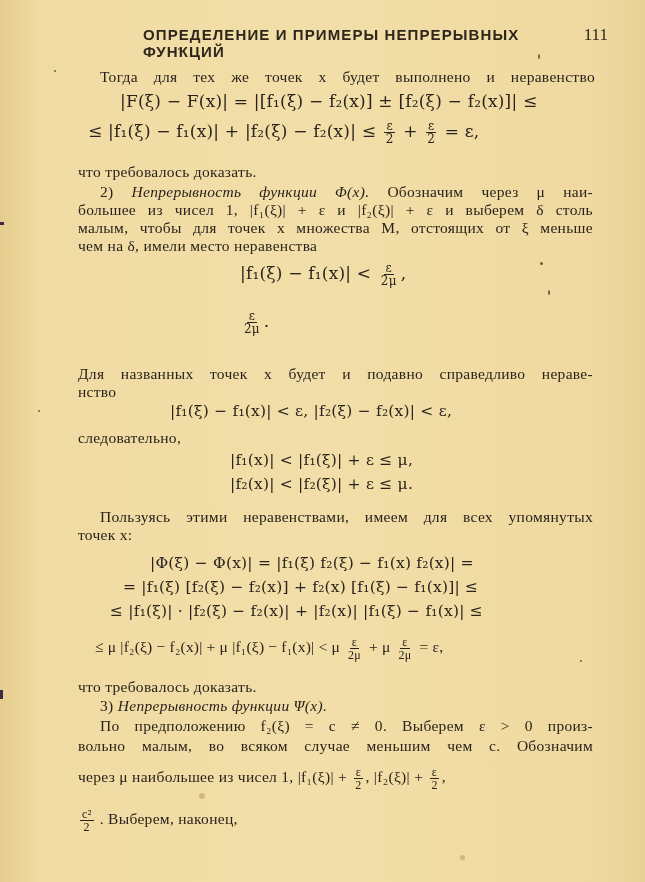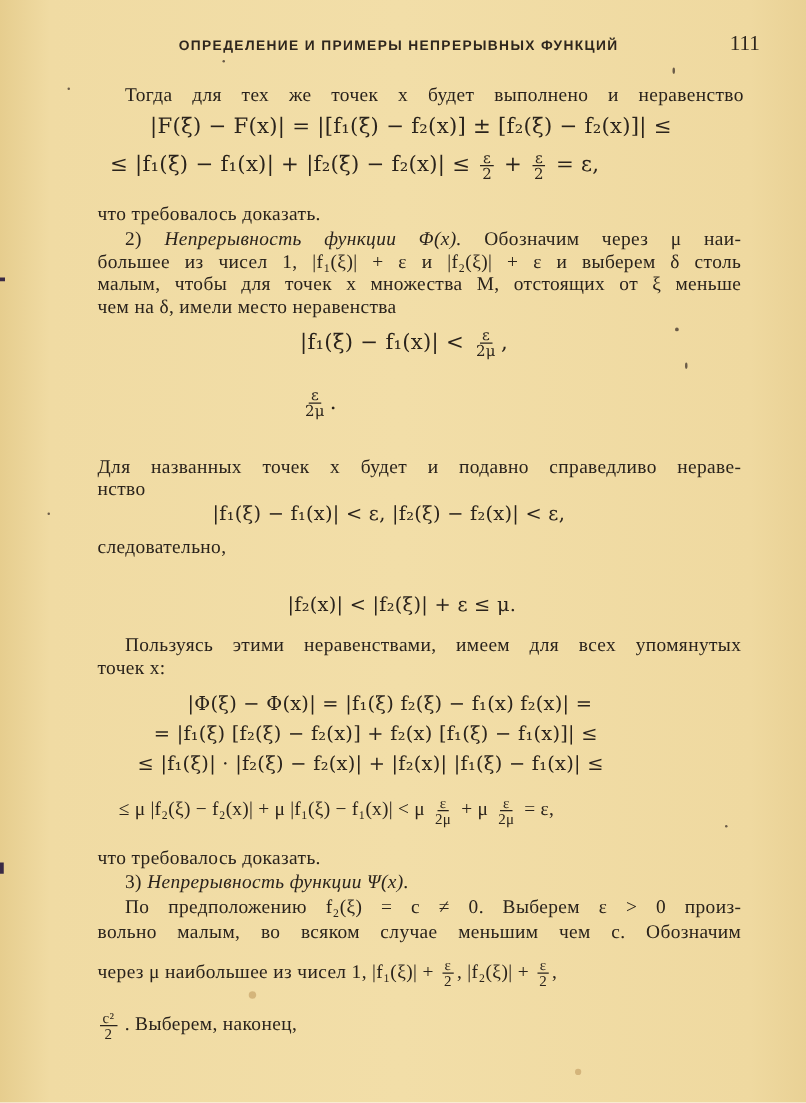--- a/index.html
+++ b/index.html
@@ -11,21 +11,21 @@
     color: #2a231c;
     position: relative;
   }
   .page { position: absolute; left: 0; top: 0; width: 645px; height: 882px; }
   .running-head {
     position: absolute; left: 143px; top: 25px; width: 465px; height: 20px;
     display: flex; justify-content: space-between; align-items: baseline;
   }
   .rh-title {
     font-family: "Liberation Sans", sans-serif; font-weight: bold;
-    font-size: 11px; letter-spacing: 1.1px; color: #2e261d;
+    font-size: 15px; letter-spacing: 1.1px; color: #2e261d;
   }
   .rh-num { font-family: "Liberation Serif", serif; font-size: 17px; color: #2e261d; }
   .line {
     position: absolute; font-size: 15.5px; white-space: nowrap; line-height: 18px;
     letter-spacing: 0.3px;
   }
   .text { left: 78px; width: 515px; text-align: justify; text-align-last: justify; }
   .text.last { text-align-last: left; }
   .indent { left: 100px; width: 493px; }
   .formula {
@@ -94,20 +94,21 @@
         <span class="num">ε</span>
         <span class="den">2μ</span>
       </span><span>.</span>
   </div>
 
   <div class="line text" style="top:365px;">Для названных точек x будет и подавно справедливо нераве-</div>
   <div class="line text last" style="top:383px;">нство</div>
   <div class="formula small" style="left:170px;top:400px;">|f₁(ξ) − f₁(x)| &lt; ε,   |f₂(ξ) − f₂(x)| &lt; ε,</div>
 
   <div class="line text last" style="top:429px;">следовательно,</div>
+  <div class="formula small" style="left:230px;top:449px;">|f₁(x)| &lt; |f₁(ξ)| + ε ≤ μ,</div>
   <div class="formula small" style="left:230px;top:473px;">|f₂(x)| &lt; |f₂(ξ)| + ε ≤ μ.</div>
 
   <div class="line indent" style="top:508px;text-align:justify;text-align-last:justify;">Пользуясь этими неравенствами, имеем для всех упомянутых</div>
   <div class="line text last" style="top:526px;">точек x:</div>
 
   <div class="formula small" style="left:150px;top:552px;">|Φ(ξ) − Φ(x)| = |f₁(ξ) f₂(ξ) − f₁(x) f₂(x)| =</div>
   <div class="formula small" style="left:123px;top:576px;text-align:center;">= |f₁(ξ) [f₂(ξ) − f₂(x)] + f₂(x) [f₁(ξ) − f₁(x)]| ≤</div>
   <div class="formula small" style="left:110px;top:600px;">≤ |f₁(ξ)| · |f₂(ξ) − f₂(x)| + |f₂(x)| |f₁(ξ) − f₁(x)| ≤</div>
   <div class="formula small" style="left:95px;top:636px;font-family:Liberation Serif, serif;">
     <span>≤ μ |f₂(ξ) − f₂(x)| + μ |f₁(ξ) − f₁(x)| &lt; μ</span>

